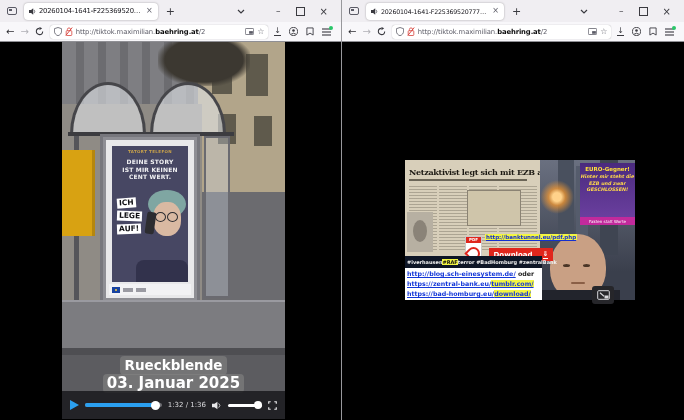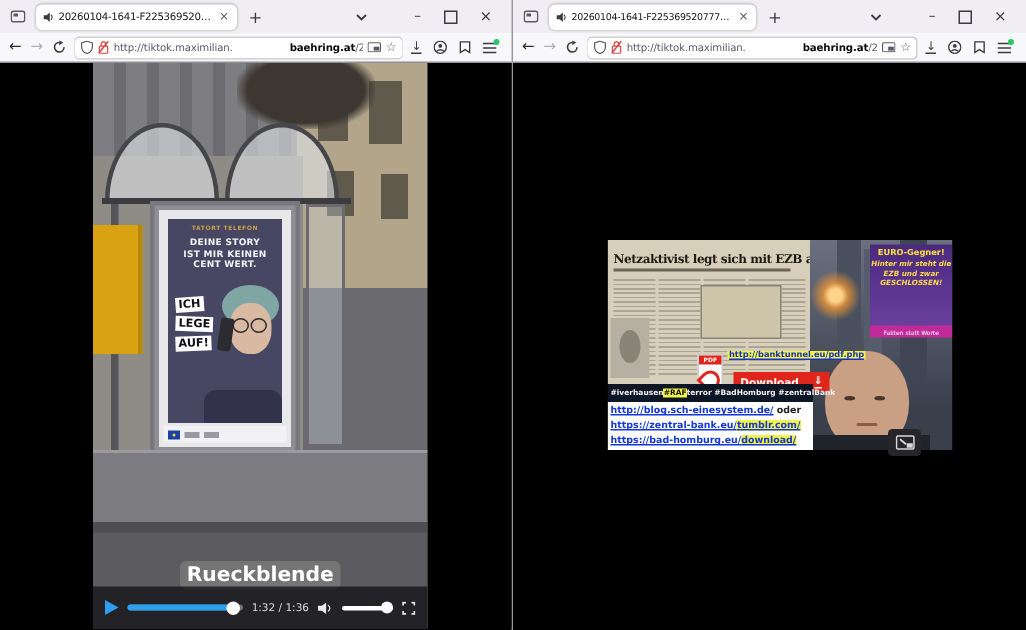--- a/index.html
+++ b/index.html
@@ -20,21 +20,21 @@
   .winctl{display:flex;gap:15px;align-items:center;padding-right:8px;}
   .winctl .min{font-size:9px;color:#3a3a40;}
   .winctl .max{width:7px;height:7px;border:1px solid #3a3a40;display:inline-block;}
   .winctl .cls{font-size:10px;color:#3a3a40;}
 
   .toolbar{height:19px;display:flex;align-items:center;gap:6px;padding:0 6px;background:#f8f7fa;border-bottom:1px solid #8f8f94;}
   .navbtn{font-size:10px;color:#2b2b30;line-height:1;}
   .navbtn.fwd{color:#b0b0b6;}
   .urlbar{flex:1;height:14px;background:#fff;border-radius:3px;box-shadow:0 0 1px rgba(0,0,0,.4);display:flex;align-items:center;gap:3px;padding:0 4px;min-width:0;}
   .urltext{font-size:6.8px;color:#5b5b66;white-space:nowrap;overflow:hidden;min-width:0;flex:1;letter-spacing:-.1px;}
-  .urltext b{color:#0c0c0d;margin-left:38px;}
+  .urltext b{color:#0c0c0d;}
   .star{font-size:8px;color:#5b5b66;}
   .toolicons{display:flex;gap:8px;align-items:center;padding-right:4px;}
   .dl{font-size:8px;color:#3a3a40;border-bottom:1px solid #3a3a40;line-height:1;padding-bottom:0;}
   .menuwrap{position:relative;}
   .menudot{position:absolute;top:-2px;right:-2px;width:4px;height:4px;border-radius:50%;background:#2ac769;}
 
   
   .content{height:377px;background:#000;position:relative;overflow:hidden;}
   .video{position:absolute;top:0;height:377px;overflow:hidden;}
   .video.vleft{left:62px;width:223px;background:#6b6b6f;}
@@ -277,20 +277,21 @@
             <span class="loga"></span>
           </div>
         </div>
       </div>
 
       <div class="sc sc-pave"></div>
       <div class="sc sc-road"></div>
 
       <div class="caption">
         <span class="capline cap1">Rueckblende</span>
+        <span class="capline cap2">03. Januar 2025</span>
       </div>
 
       <div class="controls">
         <span class="play blue"></span>
         <span class="ptrack">
             <span class="pfill fill93"></span>
             <span class="pknob knob93"></span>
           </span>
         <span class="vtime">1:32 / 1:36</span>
         <span>

